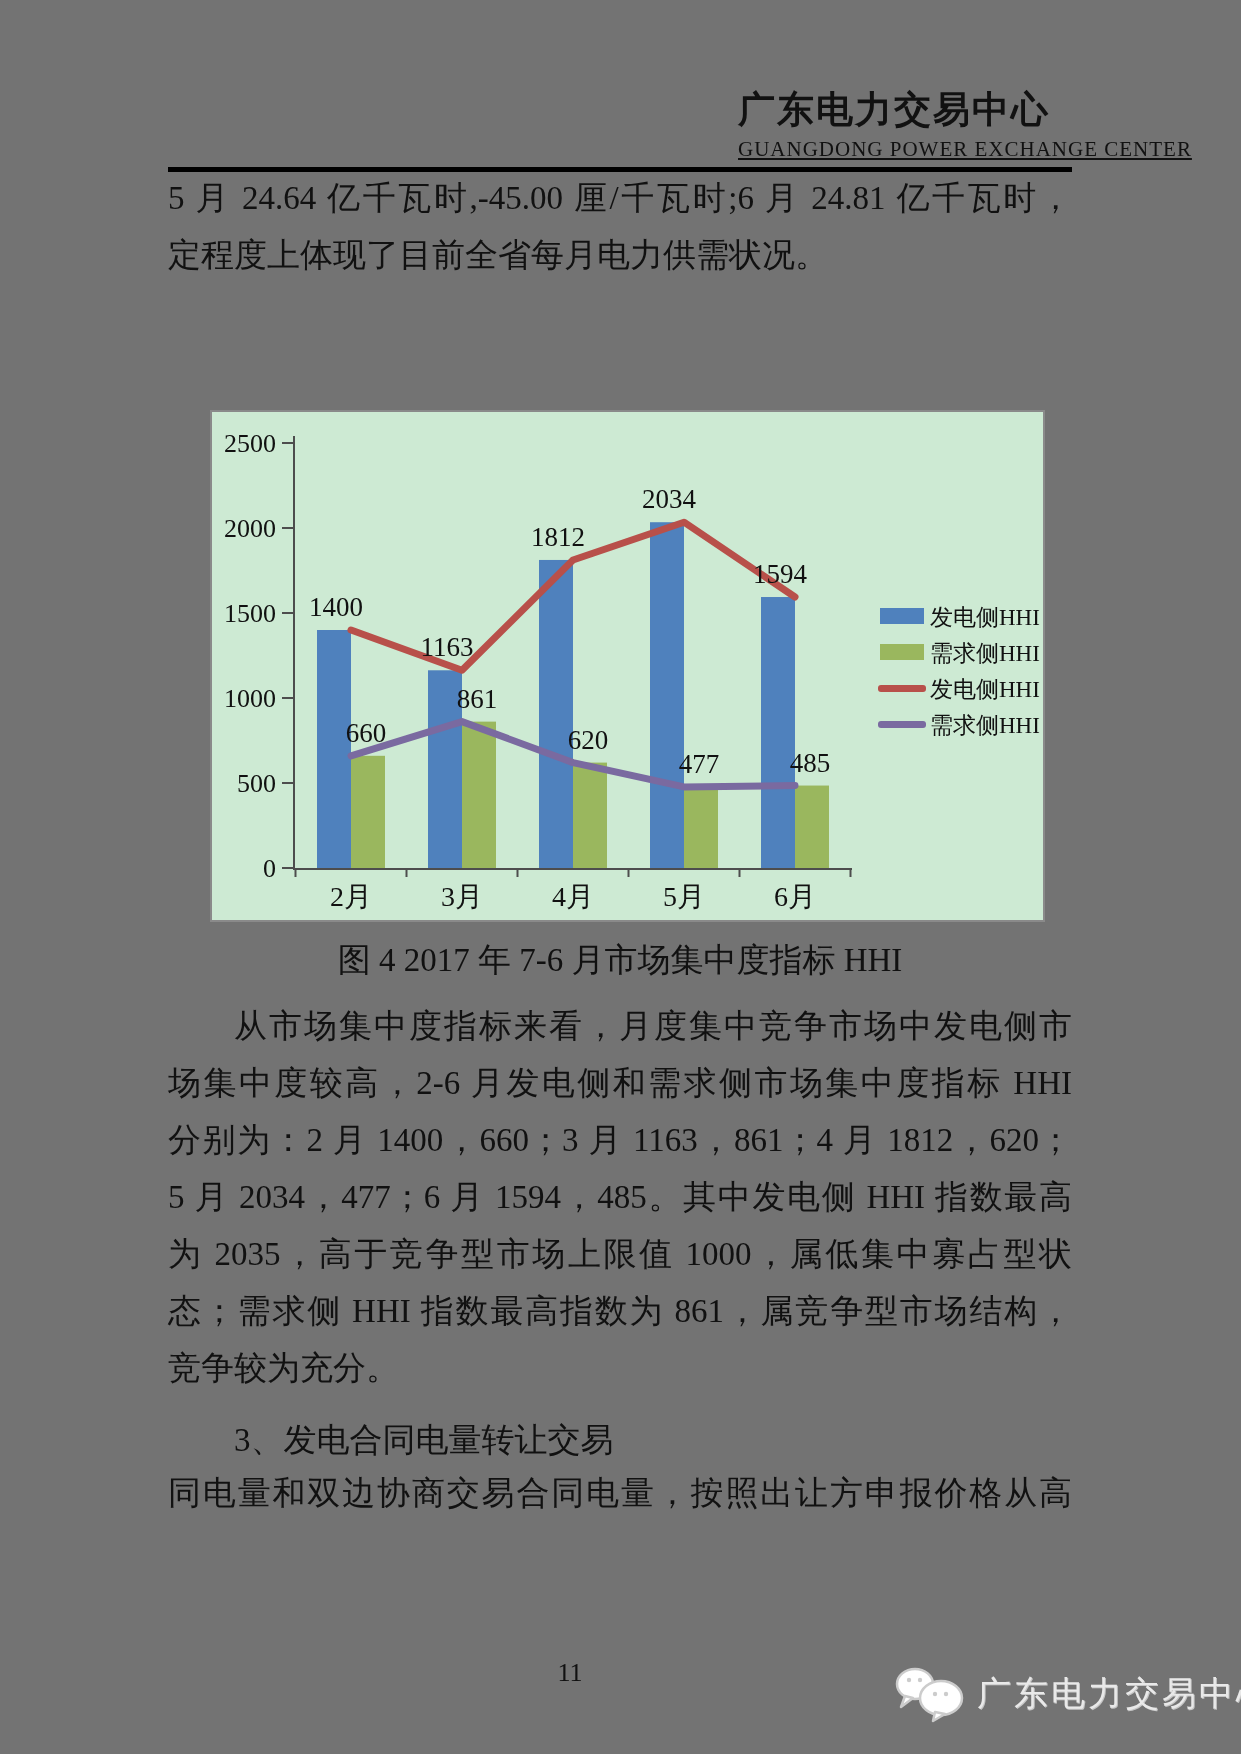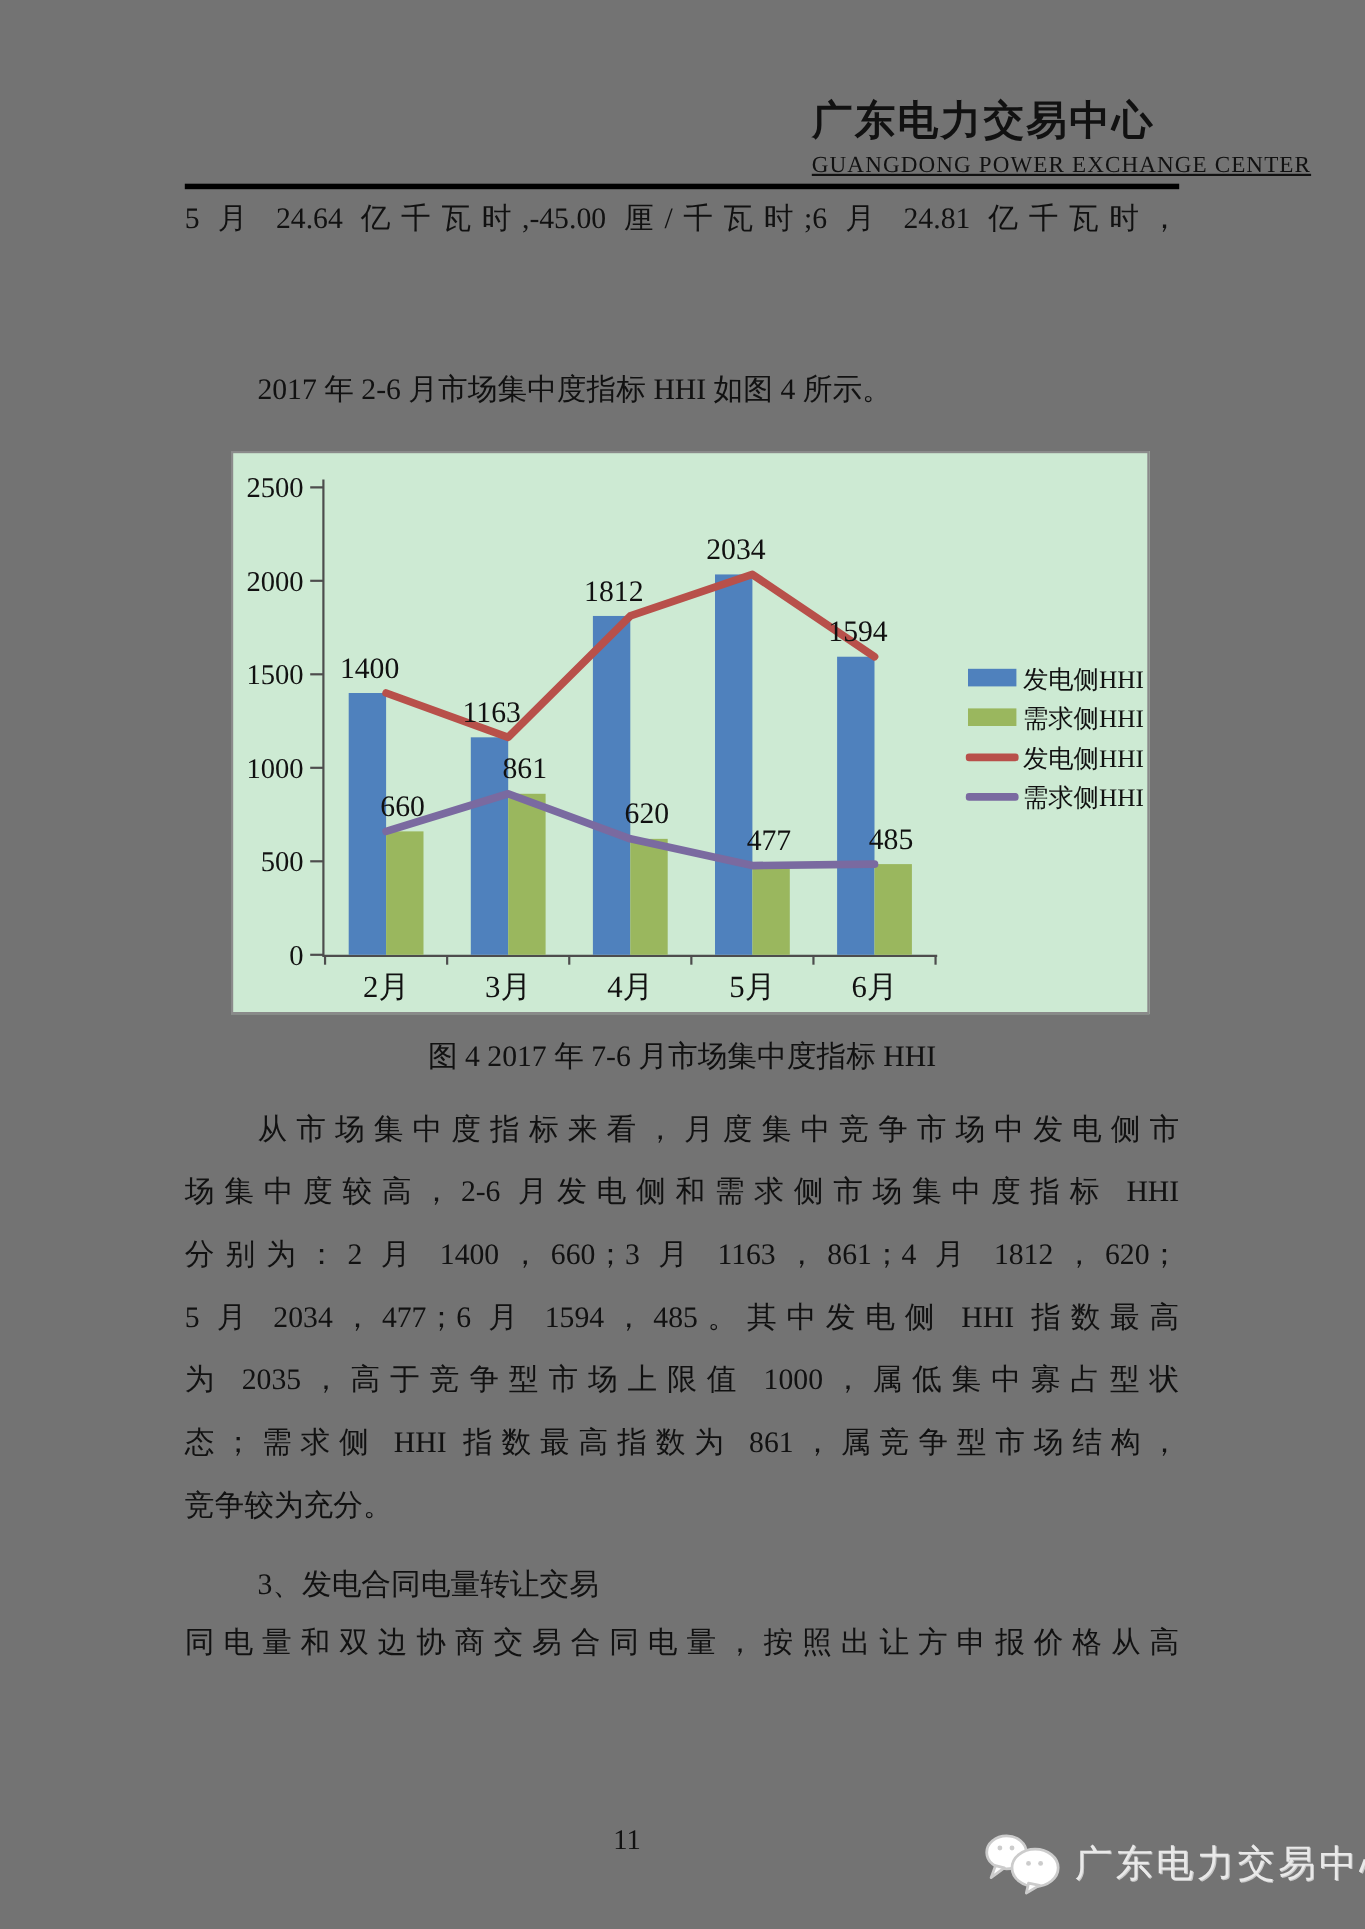--- a/index.html
+++ b/index.html
@@ -7,21 +7,21 @@
     position:relative;width:1241px;height:1754px;background:#737373;overflow:hidden;
     font-family:"Liberation Serif","DejaVu Serif",serif;color:#1a1a1a;
   }
   
   .hdr-block{position:absolute;left:738px;top:88px;width:306px;text-align:center;}
   .hdr-cn{font-family:"Liberation Sans","DejaVu Sans",sans-serif;font-weight:bold;
           font-size:37px;letter-spacing:2px;color:#111;line-height:44px;white-space:nowrap;}
   .hdr-en{font-size:21px;letter-spacing:1px;color:#111;line-height:26px;margin-top:4px;white-space:nowrap;text-decoration:underline;}
   .hdr-rule{position:absolute;left:168px;top:167px;width:904px;height:5px;background:#000;}
   
-  .para{position:absolute;left:168px;width:904px;font-size:27px;line-height:57px;color:#111;}
+  .para{position:absolute;left:168px;width:904px;font-size:33px;line-height:57px;color:#111;}
   .line{text-align:justify;text-align-last:justify;white-space:normal;}
   .line.last{text-align-last:left;}
   .line.indent{text-indent:66px;}
   .center-line{text-align:center;text-align-last:center;}
   
   .figure{position:absolute;left:210px;top:410px;width:831px;height:508px;
           background:#cdead3;border:2px solid #8a8a8a;box-sizing:content-box;}
   .figure svg{display:block;}
   
   .pageno{position:absolute;left:520px;top:1658px;width:100px;text-align:center;
@@ -38,25 +38,23 @@
 <div class="page">
 
   <div class="hdr-block">
     <div class="hdr-cn">广东电力交易中心</div>
     <div class="hdr-en">GUANGDONG POWER EXCHANGE CENTER</div>
   </div>
   <div class="hdr-rule"></div>
 
   <div class="para" style="top:170px">
     <div class="line">5 月 24.64 亿千瓦时,-45.00 厘/千瓦时;6 月 24.81 亿千瓦时，</div>
+    <div class="line last">定程度上体现了目前全省每月电力供需状况。</div>
   </div>
 
-  <div class="para" style="top:326px">
-    <div class="line last indent">2017 年 2-6 月市场集中度指标 HHI 如图 4 所示。</div>
-  </div>
 
   <div class="figure">
     <svg id="chart-svg" width="831" height="508" viewBox="0 0 831 508">
         <line x1="70" y1="456" x2="82" y2="456" stroke="#4d4d4d" stroke-width="2"></line>
         <text x="64" y="465" text-anchor="end" font-size="26" font-family="&quot;Liberation Serif&quot;,&quot;DejaVu Serif&quot;,serif" fill="#111111">0</text>
         <line x1="70" y1="371" x2="82" y2="371" stroke="#4d4d4d" stroke-width="2"></line>
         <text x="64" y="380" text-anchor="end" font-size="26" font-family="&quot;Liberation Serif&quot;,&quot;DejaVu Serif&quot;,serif" fill="#111111">500</text>
         <line x1="70" y1="286" x2="82" y2="286" stroke="#4d4d4d" stroke-width="2"></line>
         <text x="64" y="295" text-anchor="end" font-size="26" font-family="&quot;Liberation Serif&quot;,&quot;DejaVu Serif&quot;,serif" fill="#111111">1000</text>
         <line x1="70" y1="201" x2="82" y2="201" stroke="#4d4d4d" stroke-width="2"></line>

